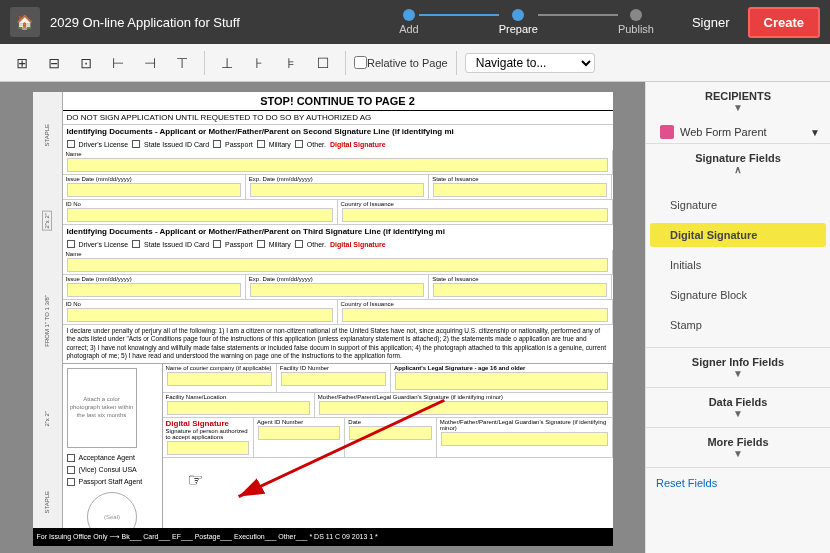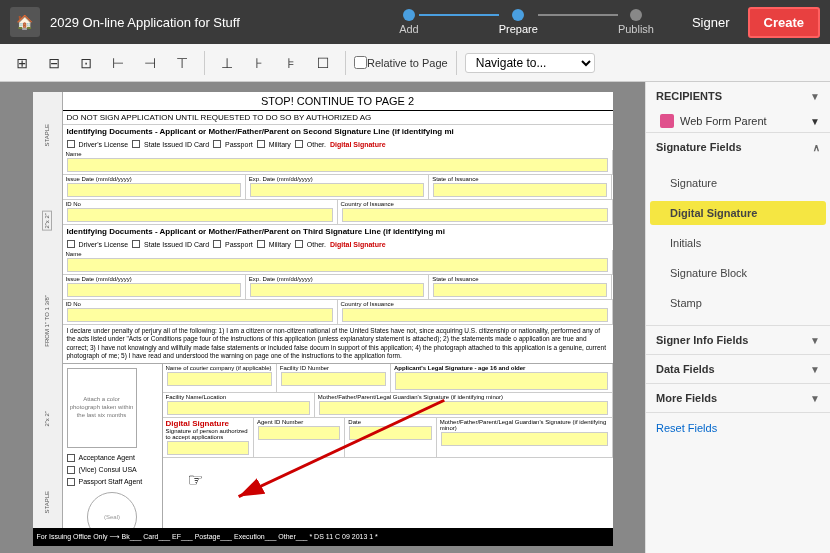--- a/index.html
+++ b/index.html
@@ -143,21 +143,21 @@
       font-size: 8px;
       padding: 0;
       overflow: hidden;
     }
 
     
     .doc-header {
       background: white;
       text-align: center;
       font-size: 11px;
-      font-weight: normal;
+      font-weight: bold;
       border-bottom: 1px solid #000;
       padding: 3px;
     }
     .doc-warning {
       font-size: 8px;
       padding: 2px 4px;
       border-bottom: 1px solid #ccc;
     }
     .doc-section-title {
       font-size: 8px;
@@ -196,20 +196,21 @@
     }
     .sidebar-section-header {
       display: flex;
       align-items: center;
       justify-content: space-between;
       padding: 8px 10px;
       font-size: 11px;
       font-weight: bold;
       cursor: pointer;
       color: #333;
+      flex-direction: column;
     }
     .sidebar-section-header .chevron {
       font-size: 10px;
       color: #666;
     }
     .recipients-badge {
       display: inline-block;
       width: 14px; height: 14px;
       background: #e0508c;
       border-radius: 2px;

